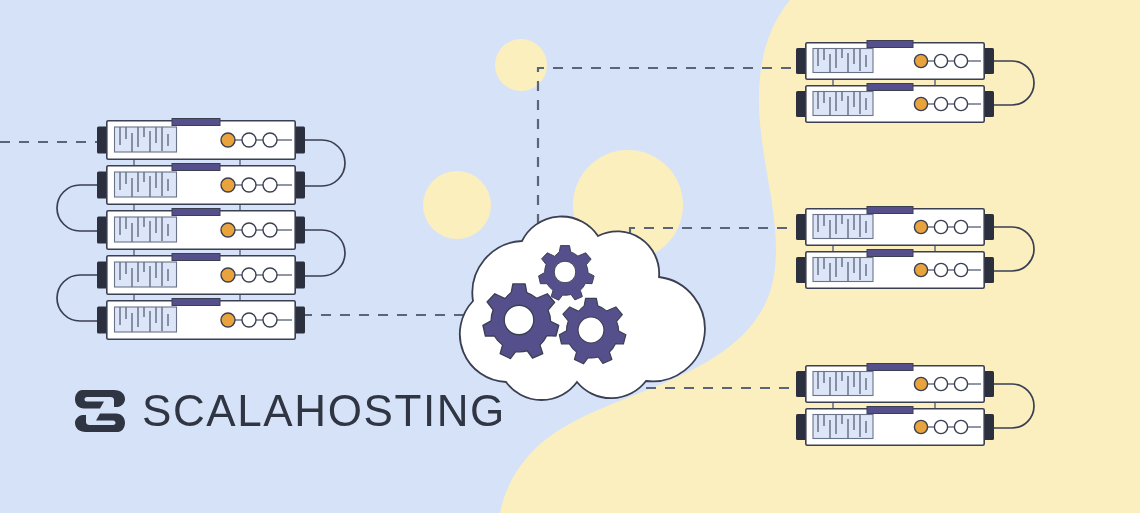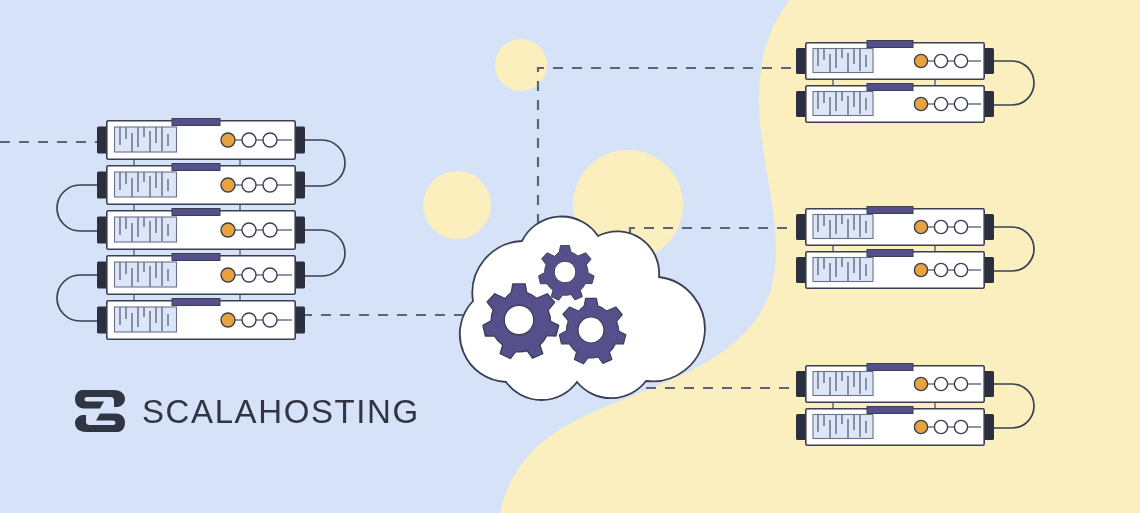--- a/index.html
+++ b/index.html
@@ -24,21 +24,21 @@
   .logo-wrap {
     position: absolute;
     left: 74px;
     top: 386px;
     display: flex;
     align-items: center;
     gap: 16px;
   }
   .logo-text {
     font-family: "Liberation Sans", sans-serif;
-    font-size: 33px;
+    font-size: 44px;
     letter-spacing: 1.6px;
     color: #2F3542;
     font-weight: 400;
     line-height: 1;
     white-space: nowrap;
   }
 </style>
 </head>
 <body>
 

